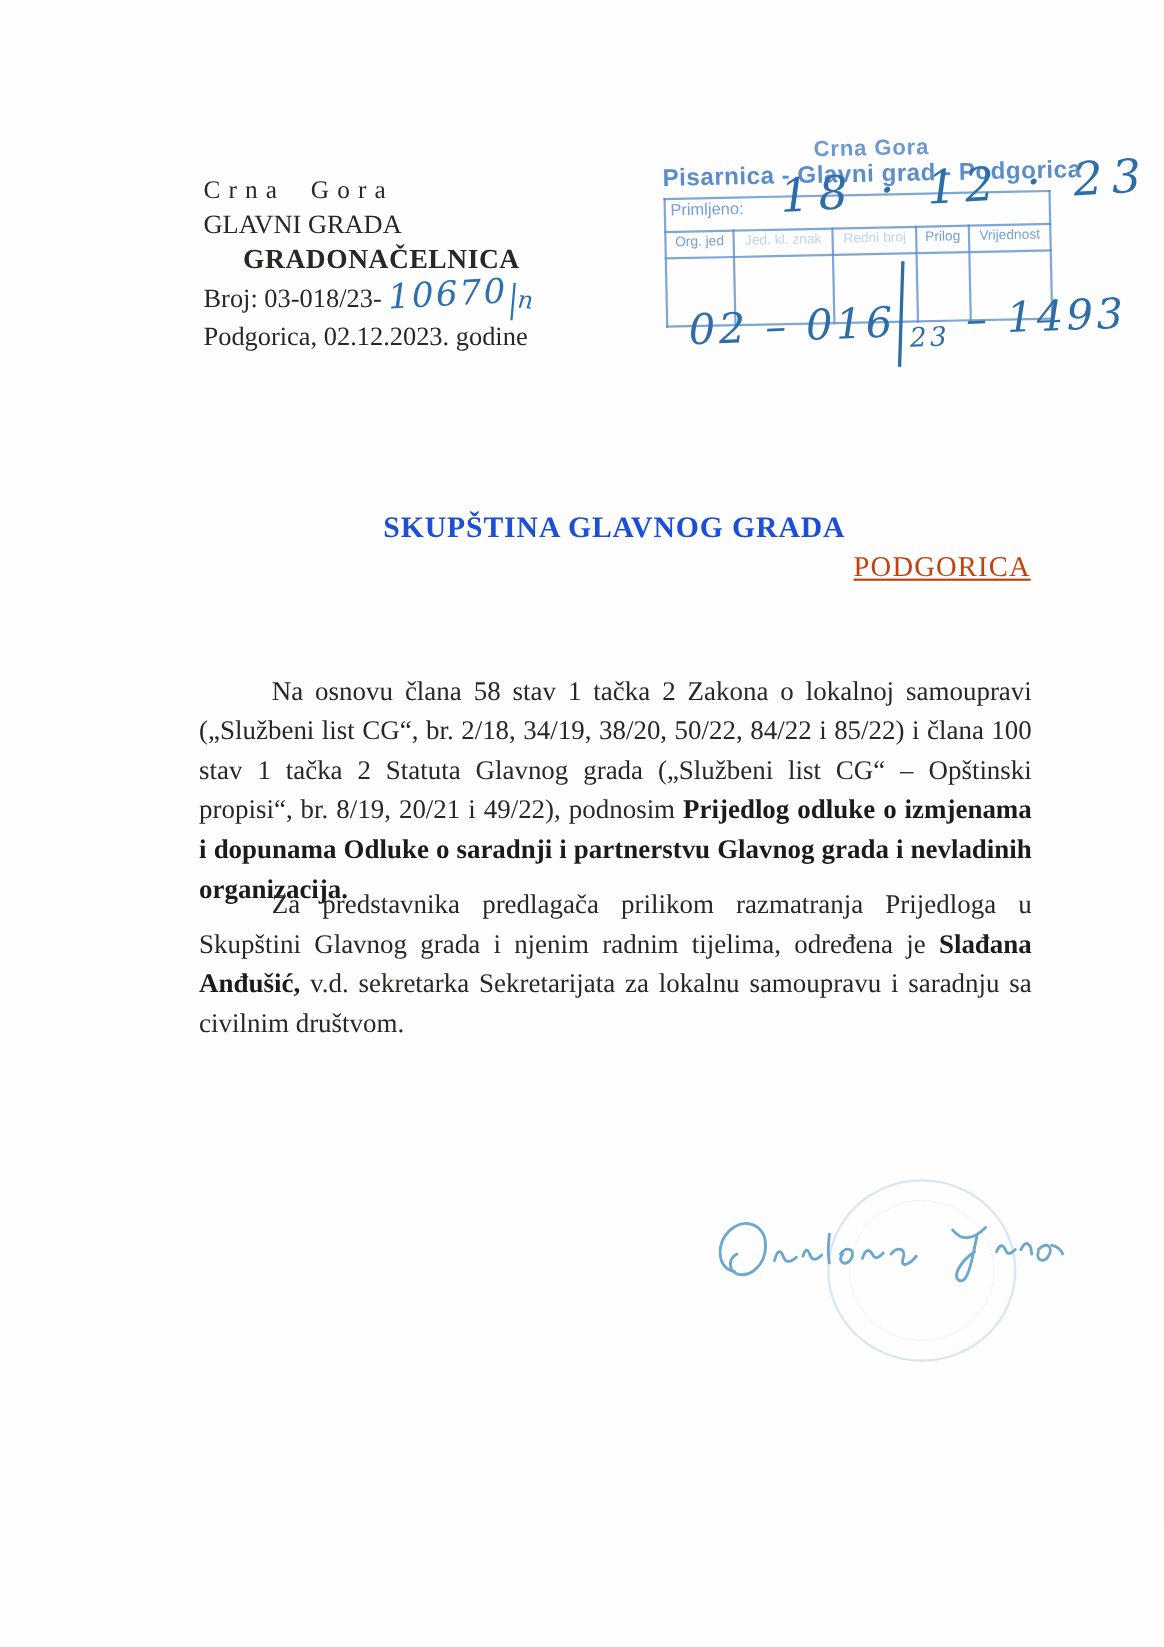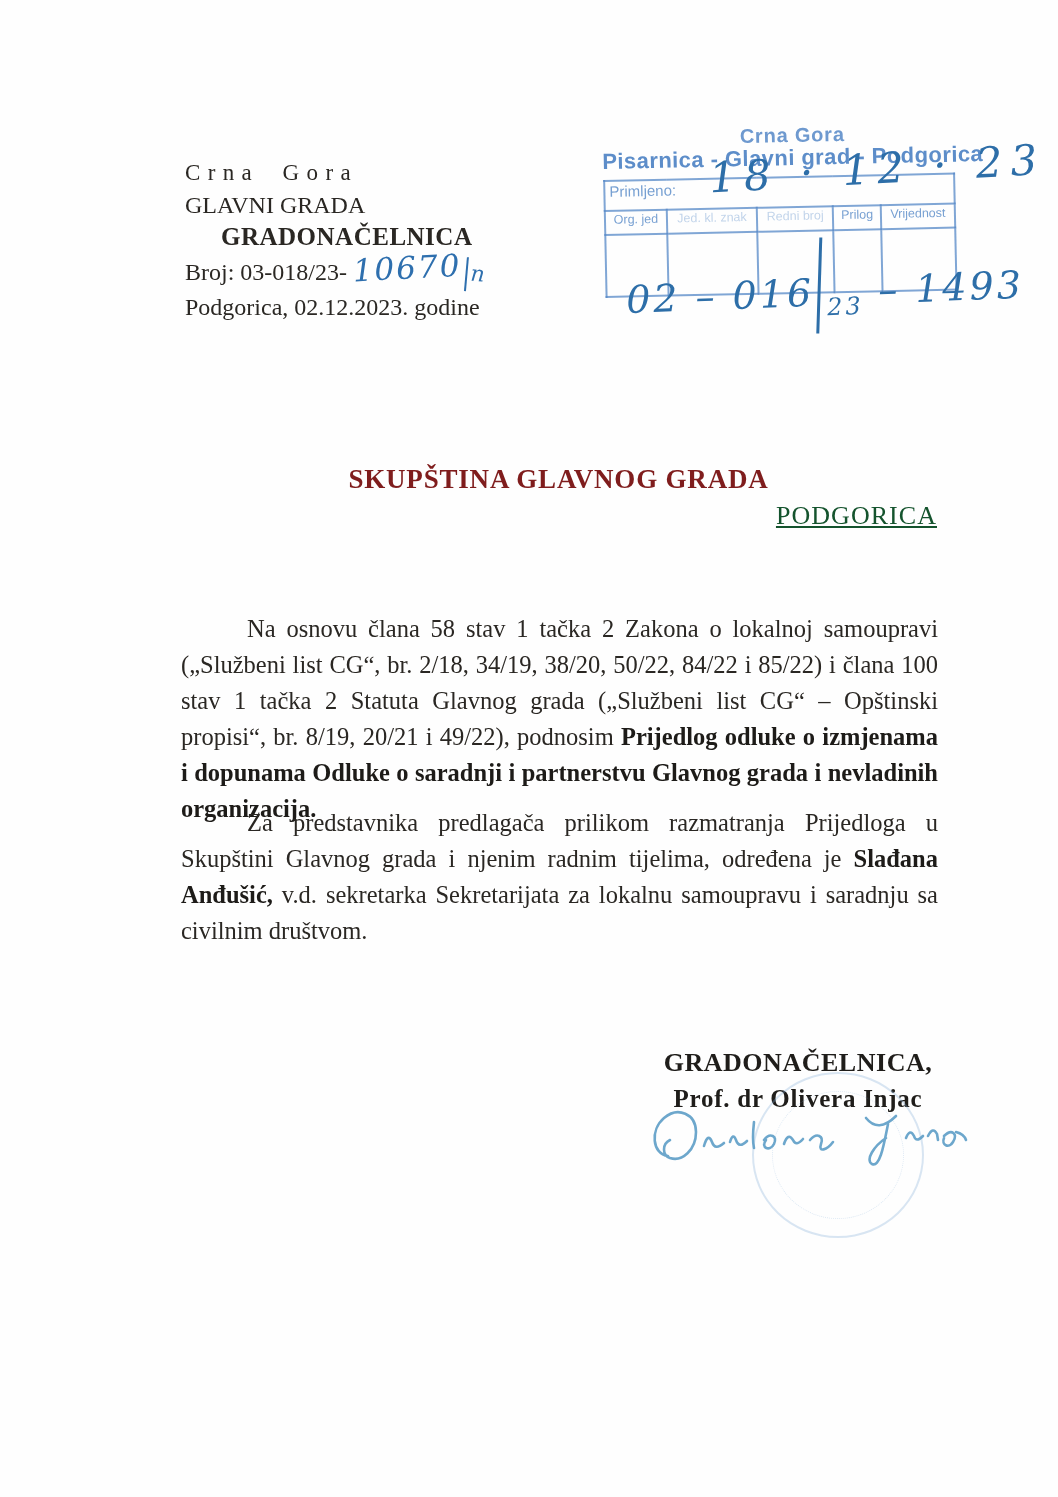--- a/index.html
+++ b/index.html
@@ -69,22 +69,22 @@
   }
   .stamp-date{left:112px;top:22px;font-size:42px;letter-spacing:8px;transform:rotate(-2deg);}
   .stamp-entry{left:26px;top:86px;font-size:38px;letter-spacing:3px;transform:rotate(-1deg);}
   .entry-small{font-size:24px;vertical-align:-10px;}
   .entry-slash{
     display:inline-block;width:2.5px;height:96px;background:#2d6ea8;
     transform:rotate(4deg) translateY(28px);margin:0 4px 0 6px;
   }
   
   .title-block{position:absolute;left:180px;top:464px;width:757px;}
-  .title-main{text-align:center;font-weight:bold;font-size:27px;letter-spacing:.03em;color:#7f1d1d;}
-  .title-sub{text-align:right;font-size:26px;margin-top:6px;color:#14532d;}
+  .title-main{text-align:center;font-weight:bold;font-size:27px;letter-spacing:.03em;color:#1d4ed8;}
+  .title-sub{text-align:right;font-size:26px;margin-top:6px;color:#c2410c;}
   .title-sub span{text-decoration:underline;letter-spacing:.04em;}
   
   .body-par{
     position:absolute;left:181px;width:757px;
     font-size:24.5px;line-height:36px;
     text-align:justify;text-indent:66px;
     color:#2a2723;
   }
   .p1{top:586px;}
   .p2{top:780px;}
@@ -157,24 +157,20 @@
 
   <div class="title-block">
     <div class="title-main">SKUPŠTINA GLAVNOG GRADA</div>
     <div class="title-sub"><span>PODGORICA</span></div>
   </div>
 
   <p class="body-par p1"><span>Na osnovu člana 58 stav 1 tačka 2 Zakona o lokalnoj samoupravi („Službeni list CG“, br. 2/18, 34/19, 38/20, 50/22, 84/22 i 85/22) i člana 100 stav 1 tačka 2 Statuta Glavnog grada („Službeni list CG“ – Opštinski propisi“, br. 8/19, 20/21 i 49/22),  podnosim </span><b>Prijedlog odluke o izmjenama i dopunama Odluke o saradnji i partnerstvu Glavnog grada i nevladinih organizacija.</b></p>
 
   <p class="body-par p2"><span>Za predstavnika predlagača prilikom razmatranja Prijedloga u Skupštini Glavnog grada i njenim radnim tijelima, određena je </span><b>Slađana Anđušić,</b><span> v.d. sekretarka Sekretarijata za lokalnu samoupravu i saradnju sa civilnim društvom.</span></p>
 
-  <div class="sig-block">
-    <div class="sig-title">GRADONAČELNICA,</div>
-    <div class="sig-name">Prof. dr Olivera Injac</div>
-  </div>
 
   <div class="round-stamp">
     <div class="inner"></div>
   </div>
 
   <svg class="sig-svg" width="330" height="110" viewBox="0 0 330 110">
     <g fill="none" stroke="#5e9ec7" stroke-width="2.6" stroke-linecap="round" opacity="0.9">
       <path d="M30,60 C14,58 12,34 26,22 C40,10 58,18 58,36 C58,54 44,66 32,62 C24,59 24,48 32,44"></path>
       <path d="M66,50 q4,-14 8,-4 q3,9 12,1"></path>
       <path d="M92,46 q3,-10 6,-2 q3,9 11,1"></path>

